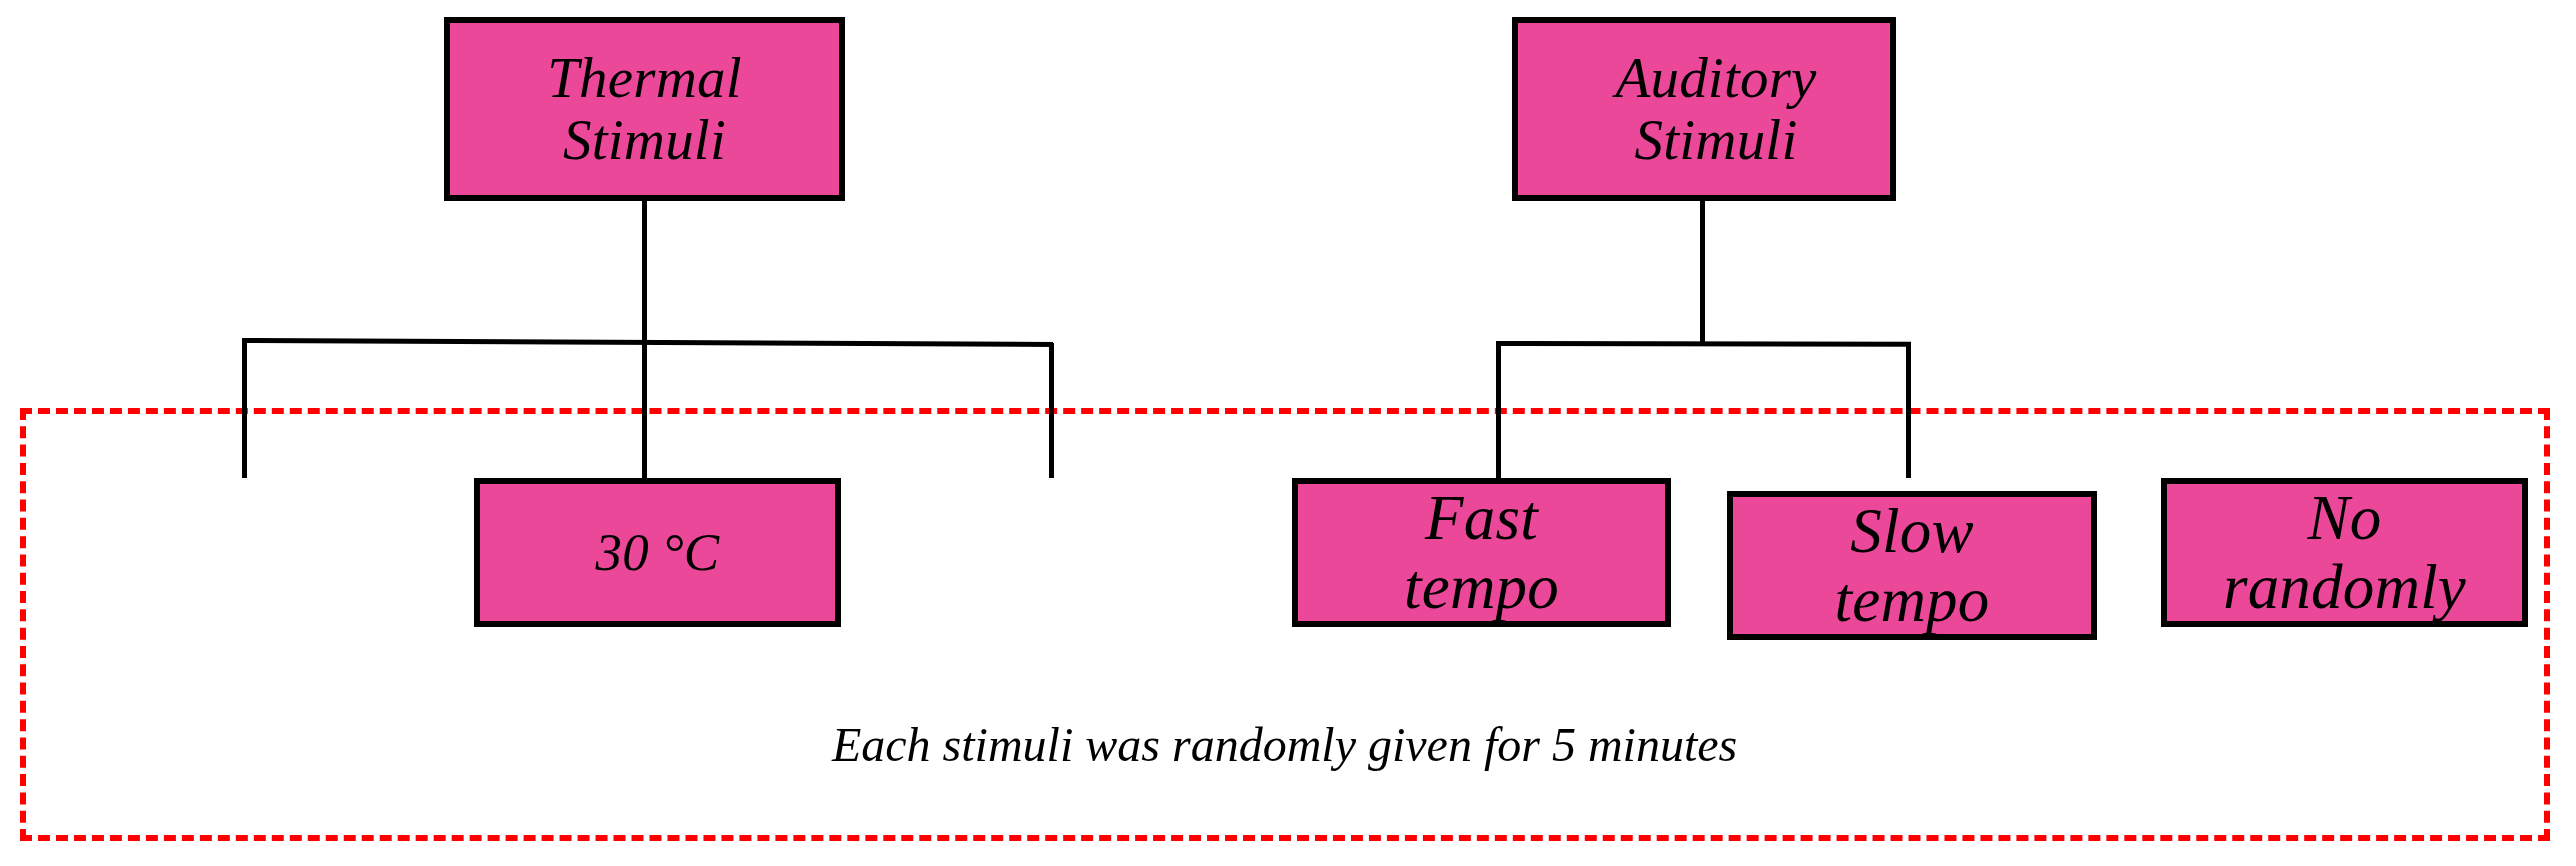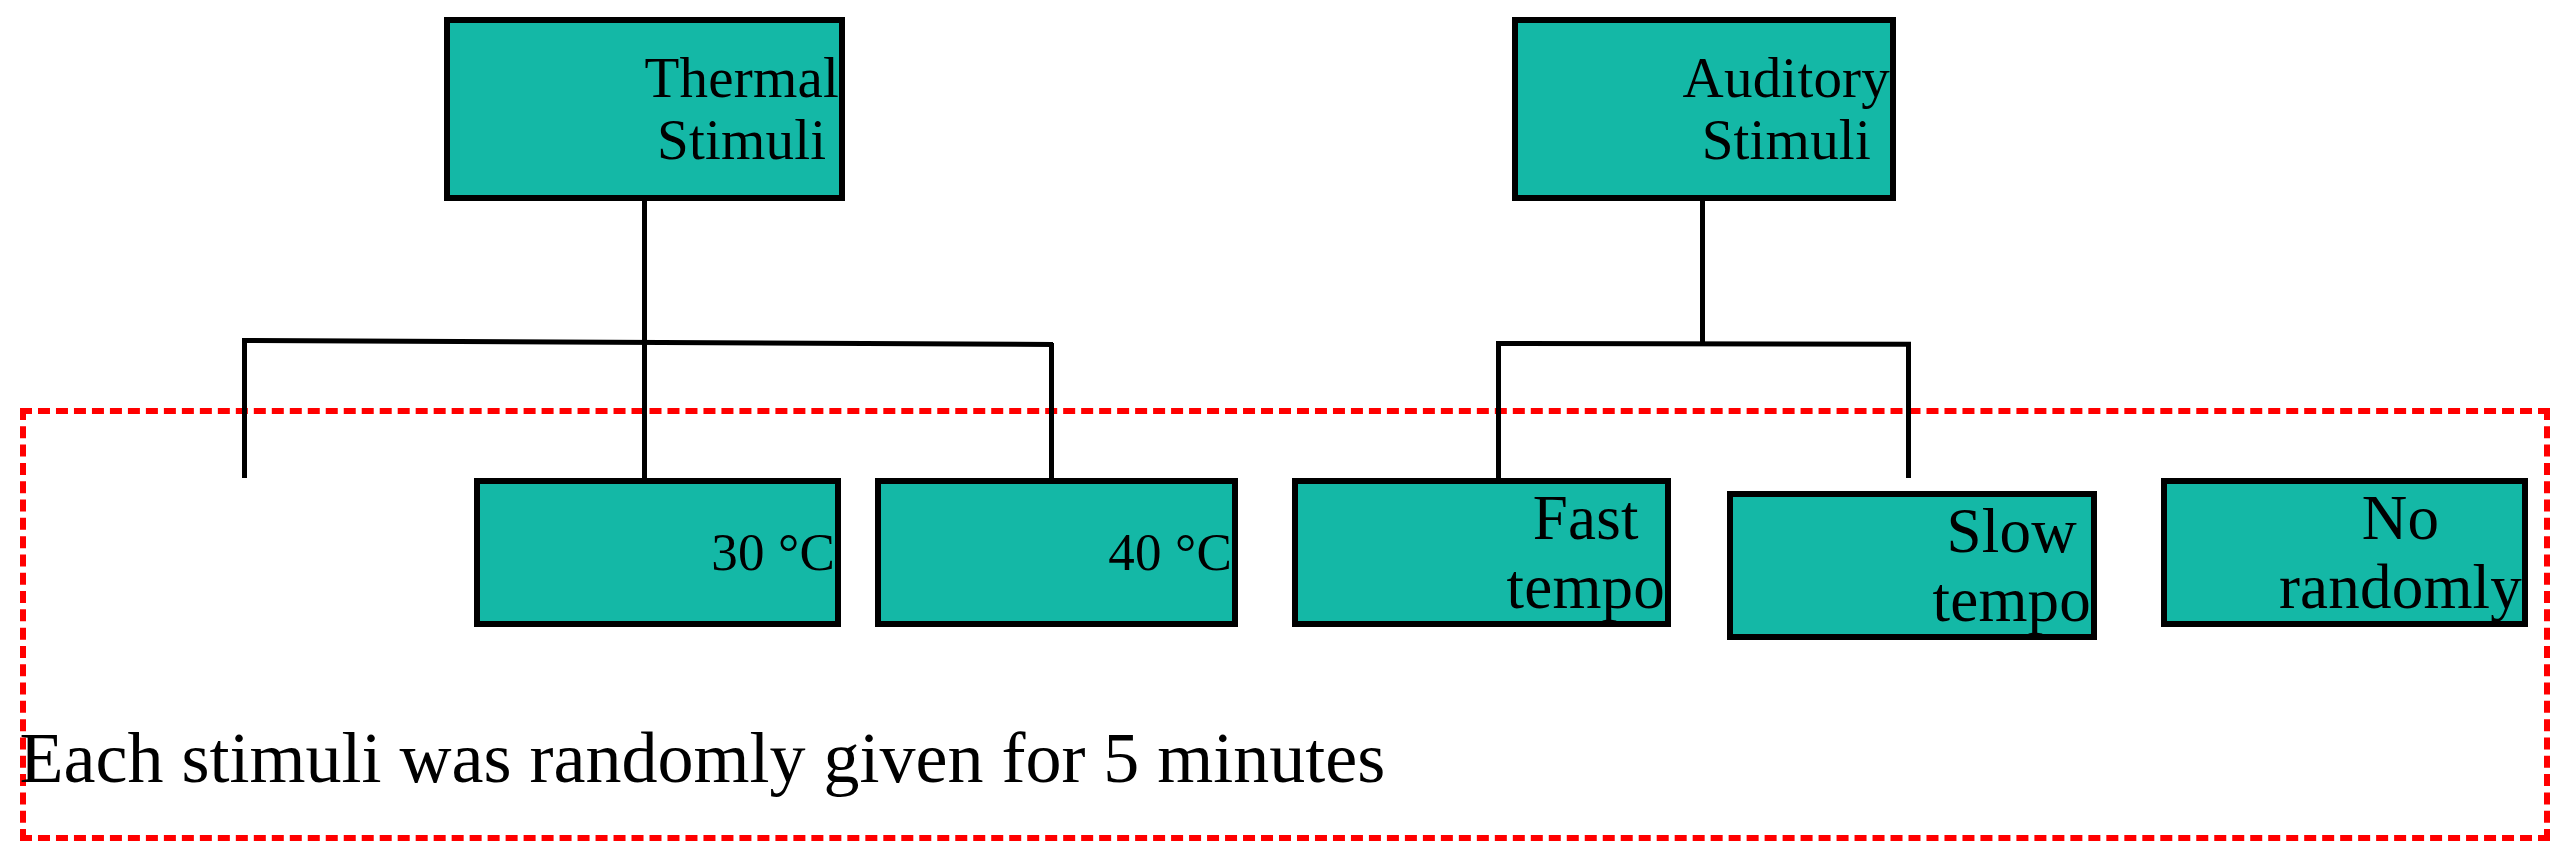--- a/index.html
+++ b/index.html
@@ -16,28 +16,29 @@
     width: 2576px;
     height: 867px;
     background: #ffffff;
     overflow: hidden;
   }
   
   .abs { position: absolute; box-sizing: border-box; }
 
   
   .node {
-    background: #14b8a6;
+    background: #ec4899;
     border: 6px solid #000000;
     display: flex;
     align-items: center;
-    justify-content: flex-end;
+    justify-content: center;
     text-align: center;
     line-height: 1.08;
     z-index: 4;
+    font-style: italic;
   }
   .node .node-label {
     display: block;
     white-space: pre-line;
     letter-spacing: 0.2px;
   }
   
   .node.parent { font-size: 57px; }
   
   .node.leaf { font-size: 53px; }
@@ -66,23 +67,25 @@
 
   
   .group-frame {
     border: 6px dashed #ff0000;
     background: transparent;
     z-index: 2;
   }
 
   
   .caption {
-    font-size: 72px;
+    font-size: 48px;
+    text-align: center;
     white-space: nowrap;
     z-index: 5;
+    font-style: italic;
   }
 </style>
 </head>
 <body>
 
 <div id="stage">
 
   <div class="abs group-frame" style="left:19.6px; top:408px; width:2530px; height:433px;"></div>
 
   <div class="abs node parent" style="left:444px; top:17px; width:401px; height:184px;">
@@ -108,23 +111,20 @@
   <div class="abs line-v" style="left:1700px; top:201px; width:5.1px; height:143px;"></div>
   <div class="abs line-h slant-aud" style="left:1496px; top:341px; width:415px; height:5.1px;"></div>
   <div class="abs line-v" style="left:1496px; top:342px; width:5.1px; height:136px;"></div>
   <div class="abs line-v" style="left:1906px; top:342px; width:5.1px; height:136px;"></div>
 
 
   <div class="abs node leaf" style="left:474px; top:478px; width:367px; height:149px;">
     <span class="node-label">30 °C</span>
   </div>
 
-  <div class="abs node leaf" style="left:875px; top:478px; width:363px; height:149px;">
-    <span class="node-label">40 °C</span>
-  </div>
 
   <div class="abs node leaf two-line" style="left:1292px; top:478px; width:379px; height:149px;">
     <span class="node-label">Fast
 tempo</span>
   </div>
 
   <div class="abs node leaf two-line" style="left:1727px; top:478px; width:370px; height:149px;margin-top:13px;">
     <span class="node-label">Slow
 tempo</span>
   </div>

